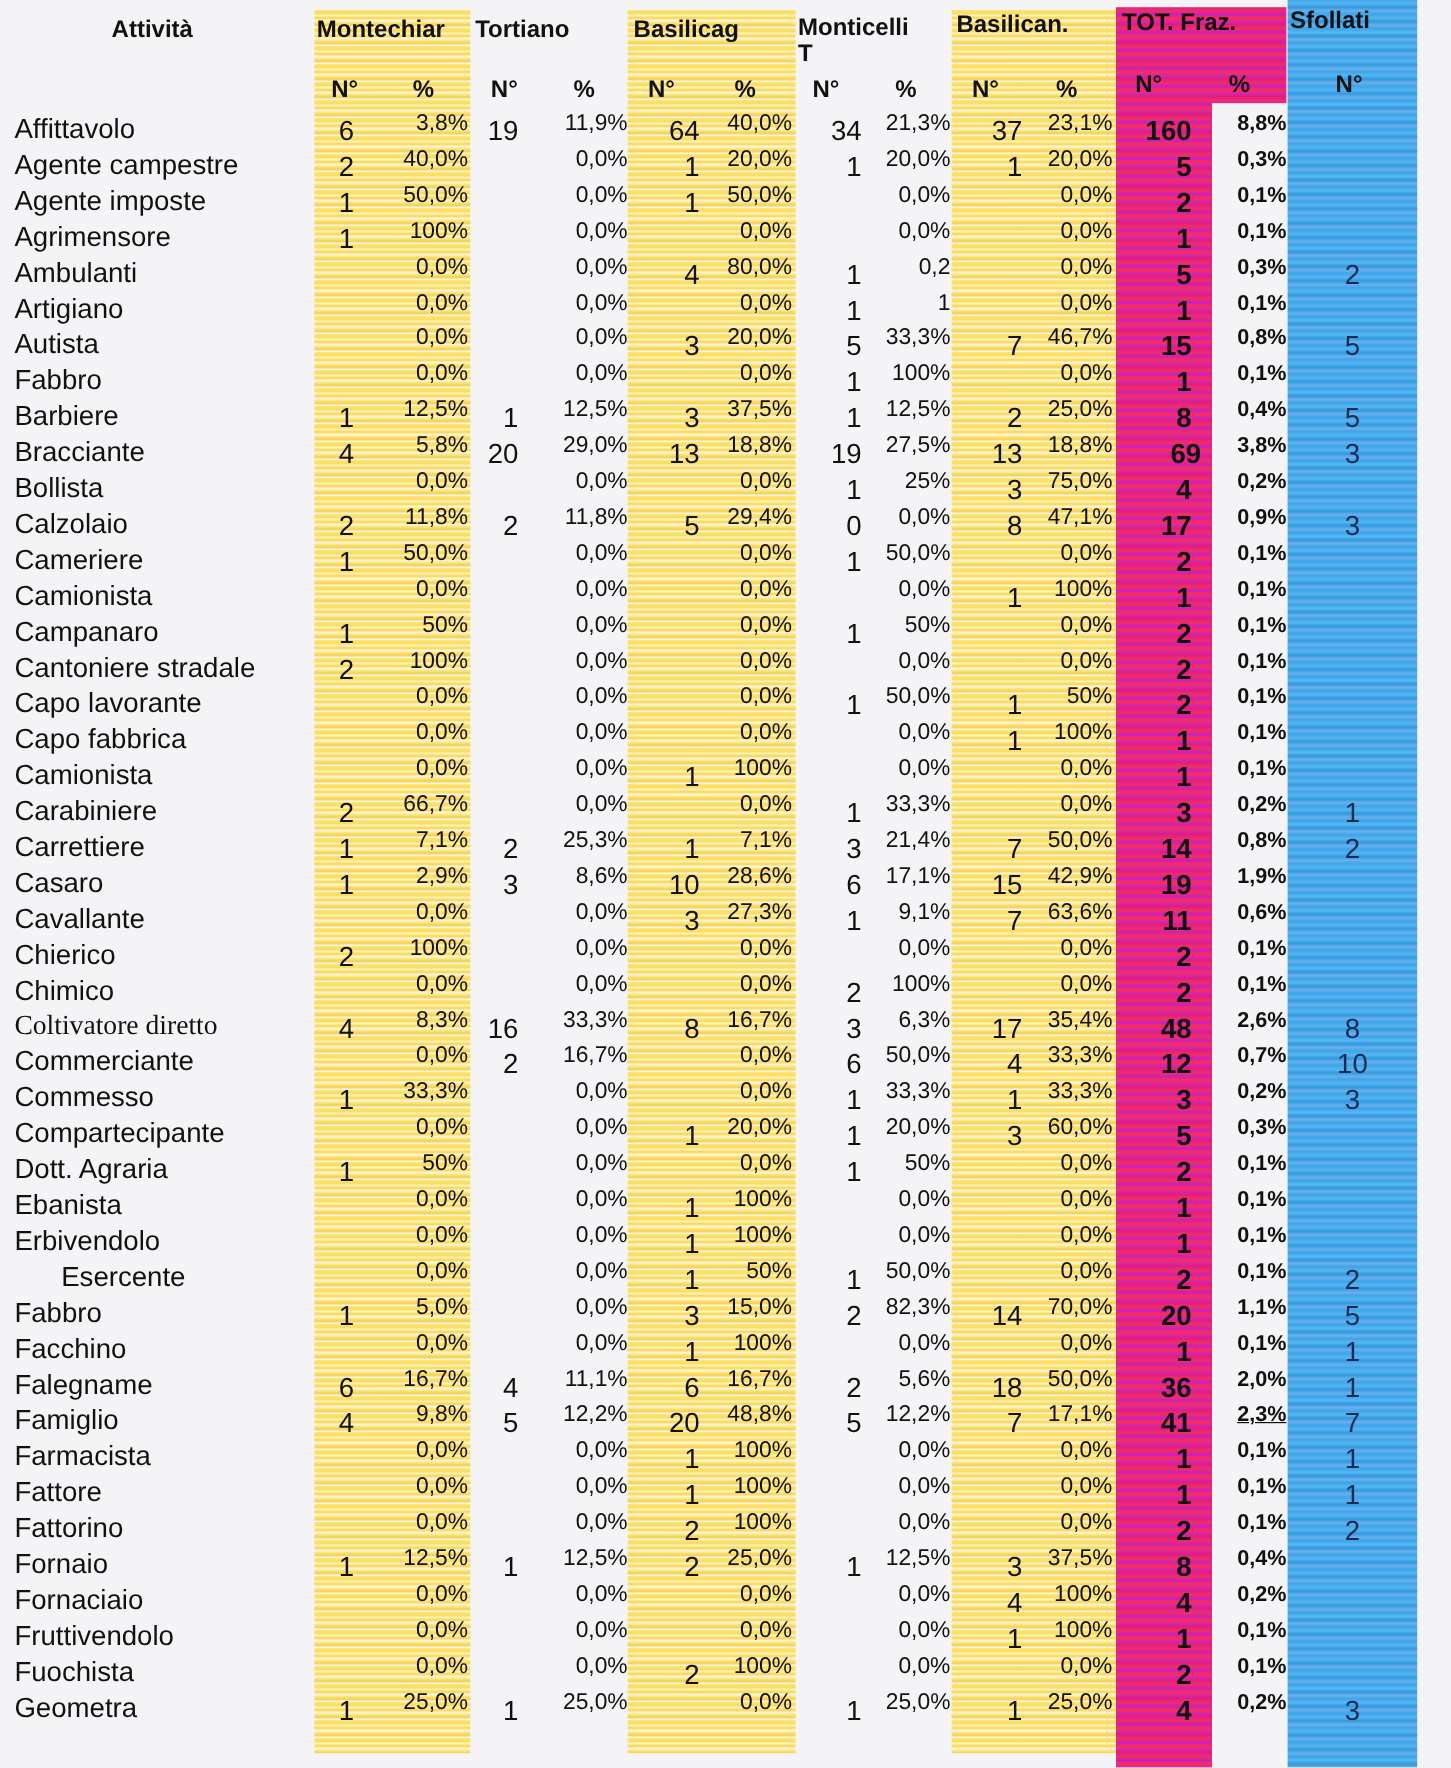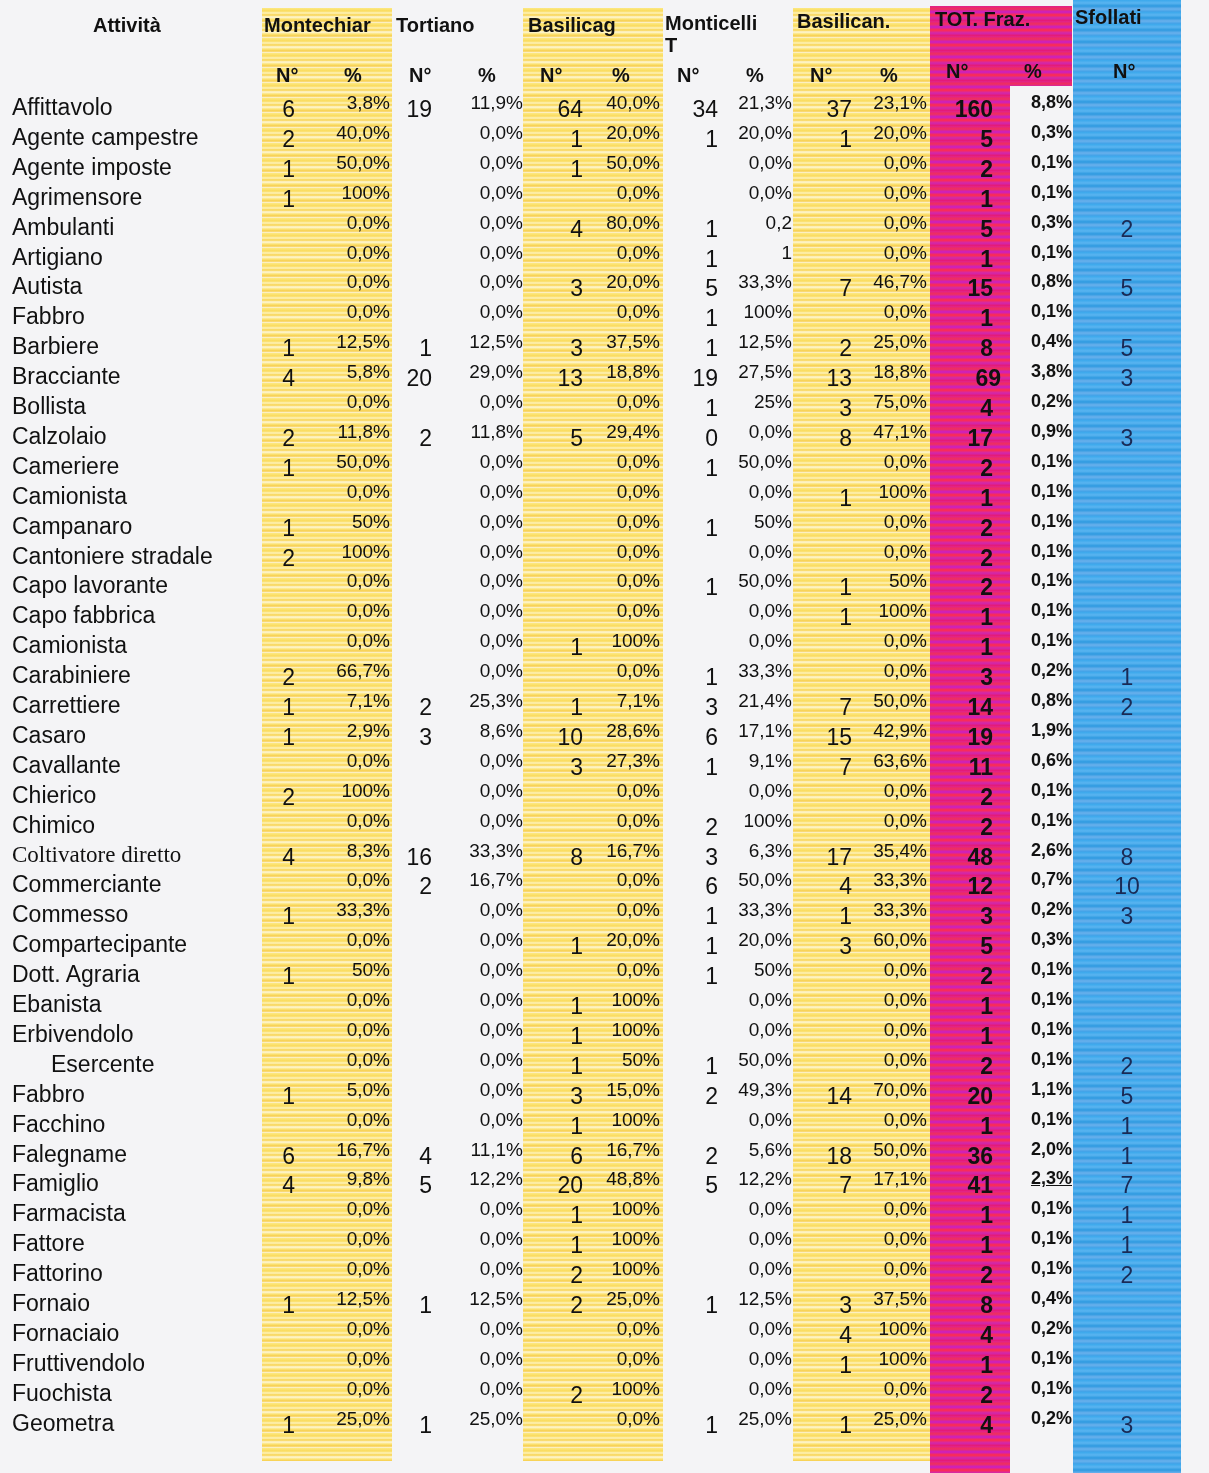--- a/index.html
+++ b/index.html
@@ -594,21 +594,21 @@
     </div>
     <div>
       <div class="cell label" style="top: 1080.7px;">Fabbro</div>
       <div class="cell n" style="left: 255px; top: 1082.7px;">1</div>
       <div class="cell p" style="left: 320px; top: 1078.7px;">5,0%</div>
       <div class="cell n" style="left: 392px; top: 1082.7px;"></div>
       <div class="cell p" style="left: 453px; top: 1078.7px;">0,0%</div>
       <div class="cell n" style="left: 543px; top: 1082.7px;">3</div>
       <div class="cell p" style="left: 590px; top: 1078.7px;">15,0%</div>
       <div class="cell n" style="left: 678px; top: 1082.7px;">2</div>
-      <div class="cell p" style="left: 722px; top: 1078.7px;">49,3%</div>
+      <div class="cell p" style="left: 722px; top: 1078.7px;">82,3%</div>
       <div class="cell n" style="left: 812px; top: 1082.7px;">14</div>
       <div class="cell p" style="left: 857px; top: 1078.7px;">70,0%</div>
       <div class="cell tot" style="left: 943px; top: 1082.7px;">20</div>
       <div class="cell totp" style="left: 1012px; top: 1078.7px;">1,1%</div>
       <div class="cell sf" style="left: 1097px; top: 1082.7px;">5</div>
     </div>
     <div>
       <div class="cell label" style="top: 1110.6px;">Facchino</div>
       <div class="cell n" style="left: 255px; top: 1112.6px;"></div>
       <div class="cell p" style="left: 320px; top: 1108.6px;">0,0%</div>

